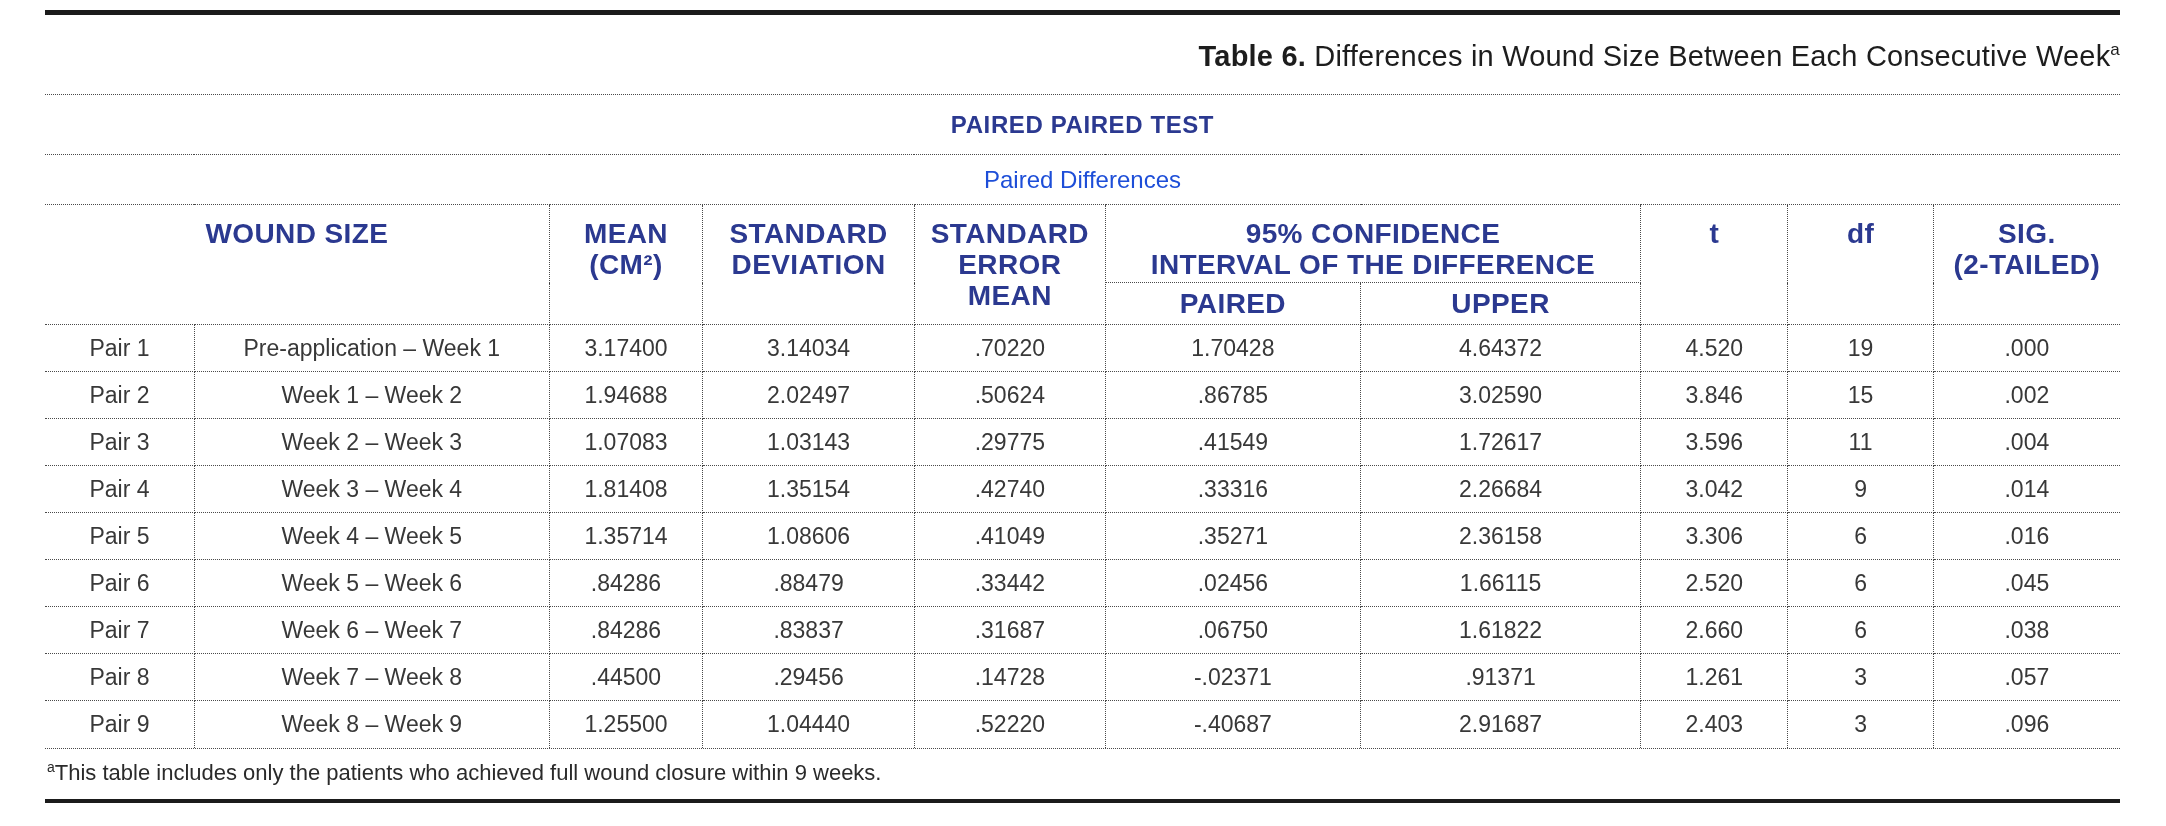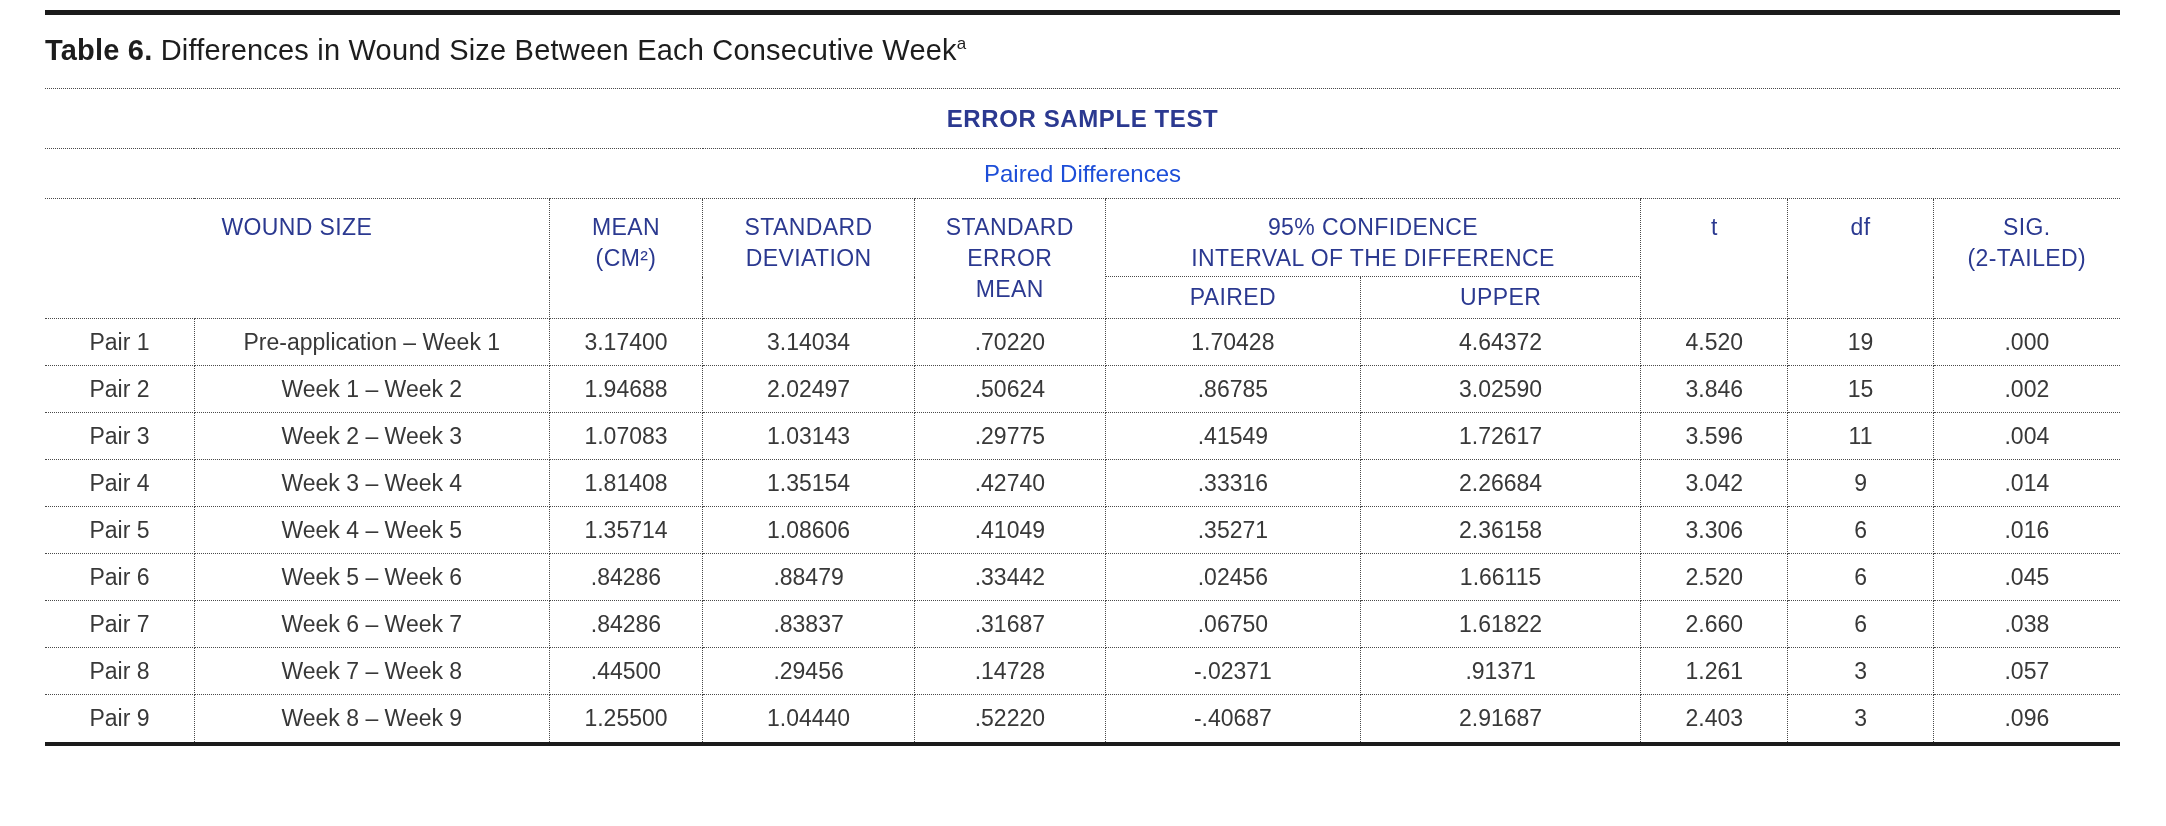--- a/index.html
+++ b/index.html
@@ -13,24 +13,24 @@
     width: 2166px;
     height: 826px;
     overflow: hidden;
   }
   .page-wrap {
     margin: 10px 46px 0 45px;
     border-top: 5px solid #1b1b1b;
     border-bottom: 4px solid #1b1b1b;
   }
   .title-block {
-    text-align: left;
+    text-align: right;
     font-size: 29px;
     color: #1d1d1d;
-    padding: 19px 0 21px 0;
+    padding: 25px 0 21px 0;
     border-bottom: 1px dotted #4a4a4a;
     letter-spacing: 0.2px;
   }
   .title-block .title-prefix { font-weight: bold; }
   .title-block sup {
     font-size: 17px;
     vertical-align: super;
     line-height: 0;
   }
   table.stats {
@@ -54,22 +54,22 @@
   }
   tr.group-row td {
     height: 49px;
     font-size: 24px;
     font-weight: normal;
     color: #1d4ed8;
     vertical-align: middle;
   }
   tr.colhead th {
     color: #2b3990;
-    font-size: 23px;
-    font-weight: normal;
+    font-size: 28px;
+    font-weight: bold;
     line-height: 31px;
     vertical-align: top;
     padding-top: 13px;
     white-space: pre-line;
     letter-spacing: 0.4px;
   }
   tr.colhead { height: 78px; }
   tr.colhead-sub { height: 42px; }
   tr.colhead-sub th {
     vertical-align: middle;
@@ -112,21 +112,21 @@
       <col style="width:10.2%">
       <col style="width:9.2%">
       <col style="width:12.3%">
       <col style="width:13.5%">
       <col style="width:7.1%">
       <col style="width:7.0%">
       <col style="width:9.0%">
     </colgroup>
     <thead>
       <tr class="span-row">
-        <td colspan="10">ERROR SAMPLE TEST</td>
+        <td colspan="10">PAIRED PAIRED TEST</td>
       </tr>
       <tr class="group-row">
         <td colspan="10">Paired Differences</td>
       </tr>
       <tr class="colhead">
         <th colspan="2" rowspan="2">WOUND SIZE</th>
         <th rowspan="2">MEAN
 (CM²)</th>
         <th rowspan="2">STANDARD
 DEVIATION</th>
@@ -250,14 +250,17 @@
           <td>.52220</td>
           <td>-.40687</td>
           <td>2.91687</td>
           <td>2.403</td>
           <td>3</td>
           <td>.096</td>
         </tr>
       </tbody>
   </table>
 
+  <div class="footnote">
+    <sup>a</sup><span>This table includes only the patients who achieved full wound closure within 9 weeks.</span>
+  </div>
 
 </div>
 
 </body></html>

